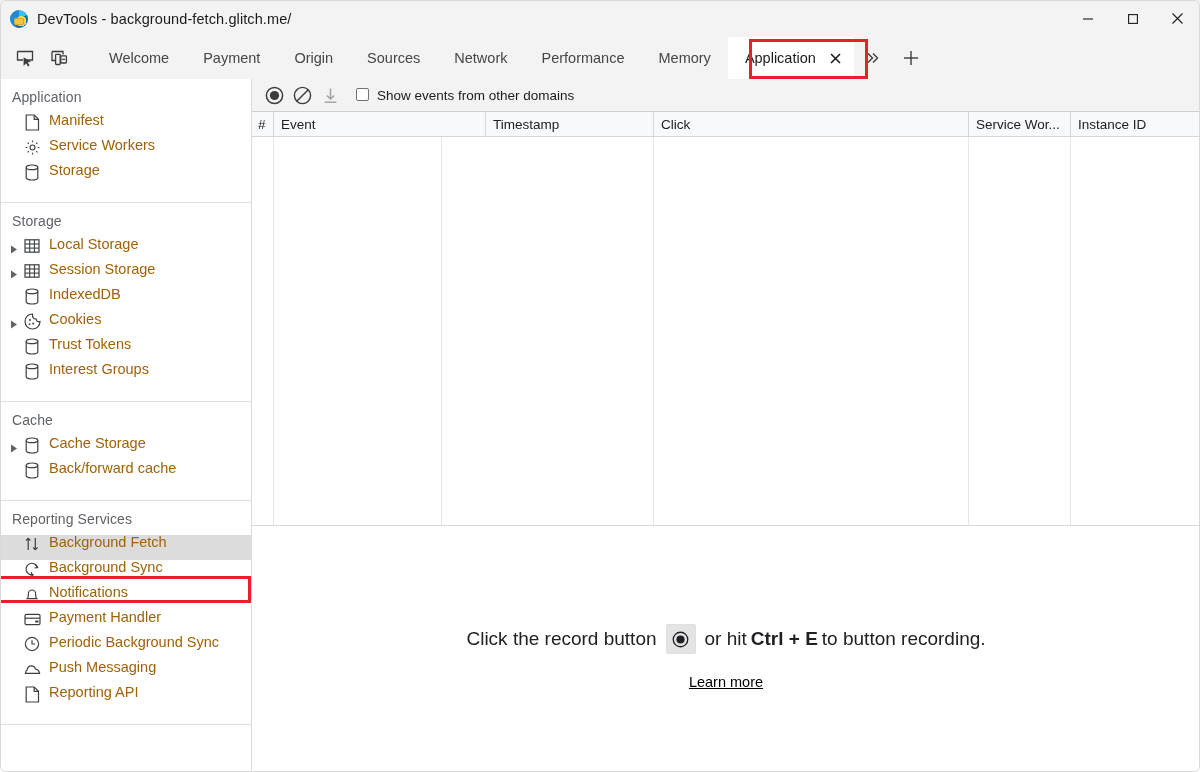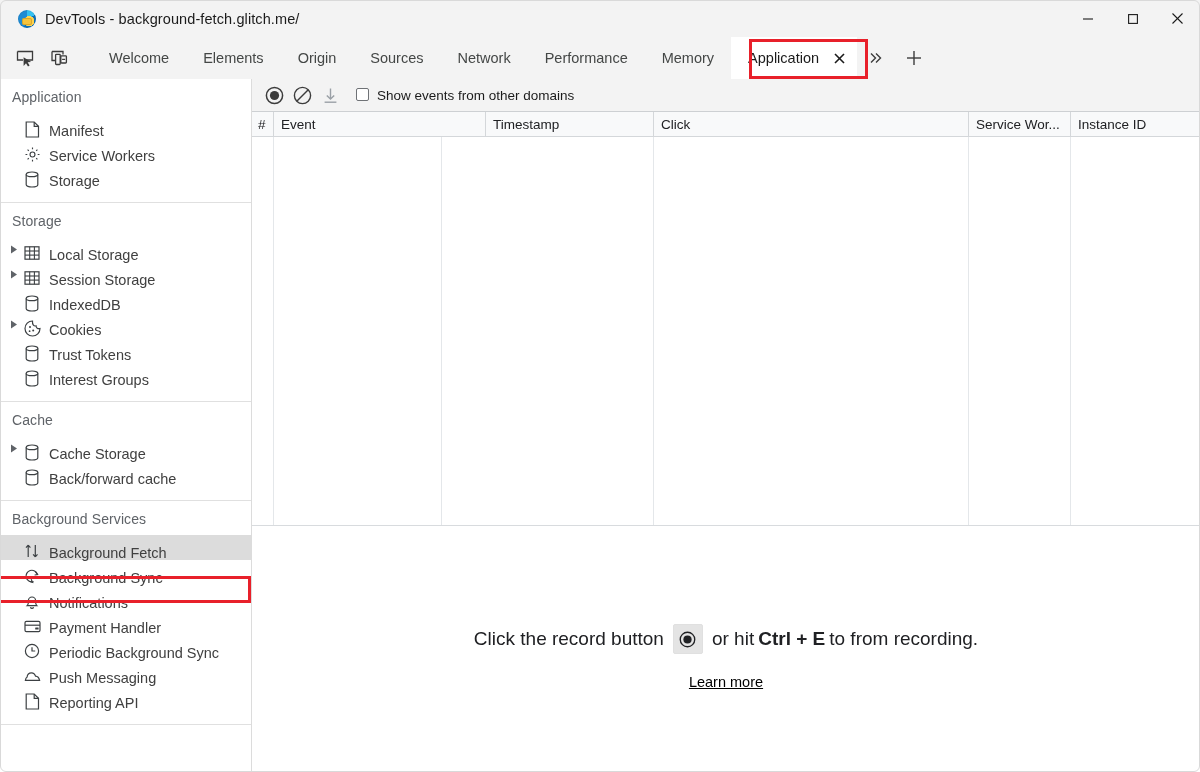--- a/index.html
+++ b/index.html
@@ -17,21 +17,21 @@
     position: relative;
     width: 1200px; height: 772px;
     background: #f3f3f3;
   }
 
   
   .titlebar {
     position: absolute; left: 0; top: 0;
     width: 1200px; height: 37px;
     background: #f3f3f3;
-    display: flex; align-items: center; padding-left: 8px;
+    display: flex; align-items: center;
   }
   .app-icon {
     width: 18px; height: 18px;
     margin-left: 10px; margin-right: 9px;
     border-radius: 50%;
     background:
       radial-gradient(circle at 62% 62%, #ffd24d 0 32%, rgba(255,210,77,0) 33%),
       conic-gradient(from 200deg, #1f8bd4 0 45%, #35c1f1 45% 62%, #0d6fb8 62% 100%);
     position: relative;
     box-shadow: inset 0 0 0 1px rgba(0,0,0,.08);
@@ -147,22 +147,22 @@
   }
   .sb-section { border-bottom: 1px solid #e0e0e0; }
   .sb-section-inner { border-right: 1px solid #dcdcdc; }
   .sb-header {
     font-size: 14px; color: #5f6368;
     padding: 10px 0 8px 12px;
     letter-spacing: .1px;
   }
   .sb-row {
     height: 25px;
-    display: flex; align-items: flex-end;
-    font-size: 14.5px; color: #404040;
+    display: flex; align-items: flex-start;
+    font-size: 14.5px; color: #a16207;
     padding-left: 22px;
     white-space: nowrap;
   }
   .sb-arrow {
     width: 16px; height: 100%;
     display: flex; align-items: center; justify-content: center;
     margin-left: -16px; margin-right: 0;
     color: #5f6368;
     flex: 0 0 16px;
   }
@@ -340,21 +340,21 @@
         <rect x="11.8" y="7.8" width="5.6" height="7.2" rx="0.8" fill="none" stroke="currentColor" stroke-width="1.3"></rect>
         <line x1="13.1" y1="11.4" x2="16.1" y2="11.4" stroke="currentColor" stroke-width="1.2"></line>
       </svg>
     </div>
 
     <div class="tabs">
       <div class="tab">
           <span>Welcome</span>
         </div>
       <div class="tab">
-          <span>Elements</span>
+          <span>Payment</span>
         </div>
       <div class="tab">
           <span>Origin</span>
         </div>
       <div class="tab">
           <span>Sources</span>
         </div>
       <div class="tab">
           <span>Network</span>
         </div>
@@ -590,21 +590,21 @@
                 </svg>
             </span>
             <span class="sb-label">Back/forward cache</span>
           </div>
           <div style="height:14px"></div>
         </div>
       </div>
 
       <div class="sb-section">
         <div class="sb-section-inner">
-          <div class="sb-header">Background Services</div>
+          <div class="sb-header">Reporting Services</div>
           <div class="sb-row selected">
             <span class="sb-arrow empty"></span>
             <span class="sb-ico">
               <svg width="16" height="16" viewBox="0 0 16 16" stroke="currentColor" stroke-width="1.2" fill="none">
                 <path d="M4.2 14V2.2M4.2 2.2 L2 4.6M4.2 2.2 L6.4 4.6"></path>
                 <path d="M11.3 2v11.8M11.3 13.8 L9.1 11.4M11.3 13.8 L13.5 11.4"></path>
               </svg>
             </span>
             <span class="sb-label">Background Fetch</span>
           </div>
@@ -728,21 +728,21 @@
         <div class="empty-line">
           <span>Click the record button</span>
           <span class="inline-rec">
             <svg width="17" height="17" viewBox="0 0 19 19">
               <circle cx="9.5" cy="9.5" r="8.1" fill="none" stroke="currentColor" stroke-width="1.5"></circle>
               <circle cx="9.5" cy="9.5" r="4.6" fill="currentColor"></circle>
             </svg>
           </span>
           <span>or hit</span>
           <b style="margin:0 4px">Ctrl + E</b>
-          <span>to from recording.</span>
+          <span>to button recording.</span>
         </div>
         <a class="empty-link" href="#">Learn more</a>
       </div>
     </div>
   </div>
 
   <div class="outer-border"></div>
 </div>
 
 </body></html>

